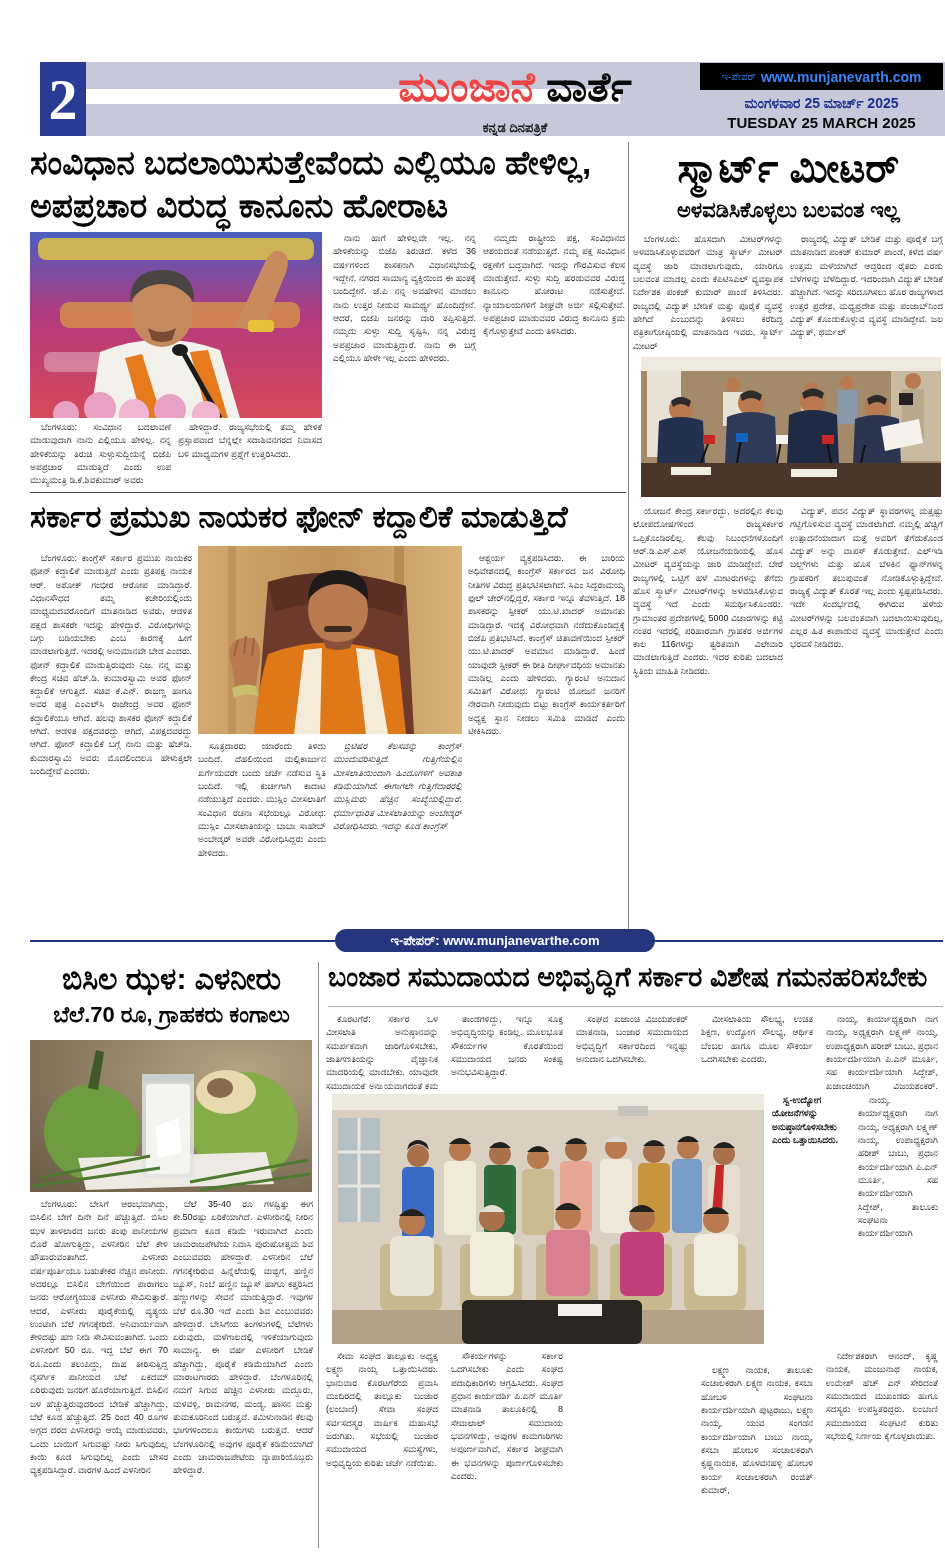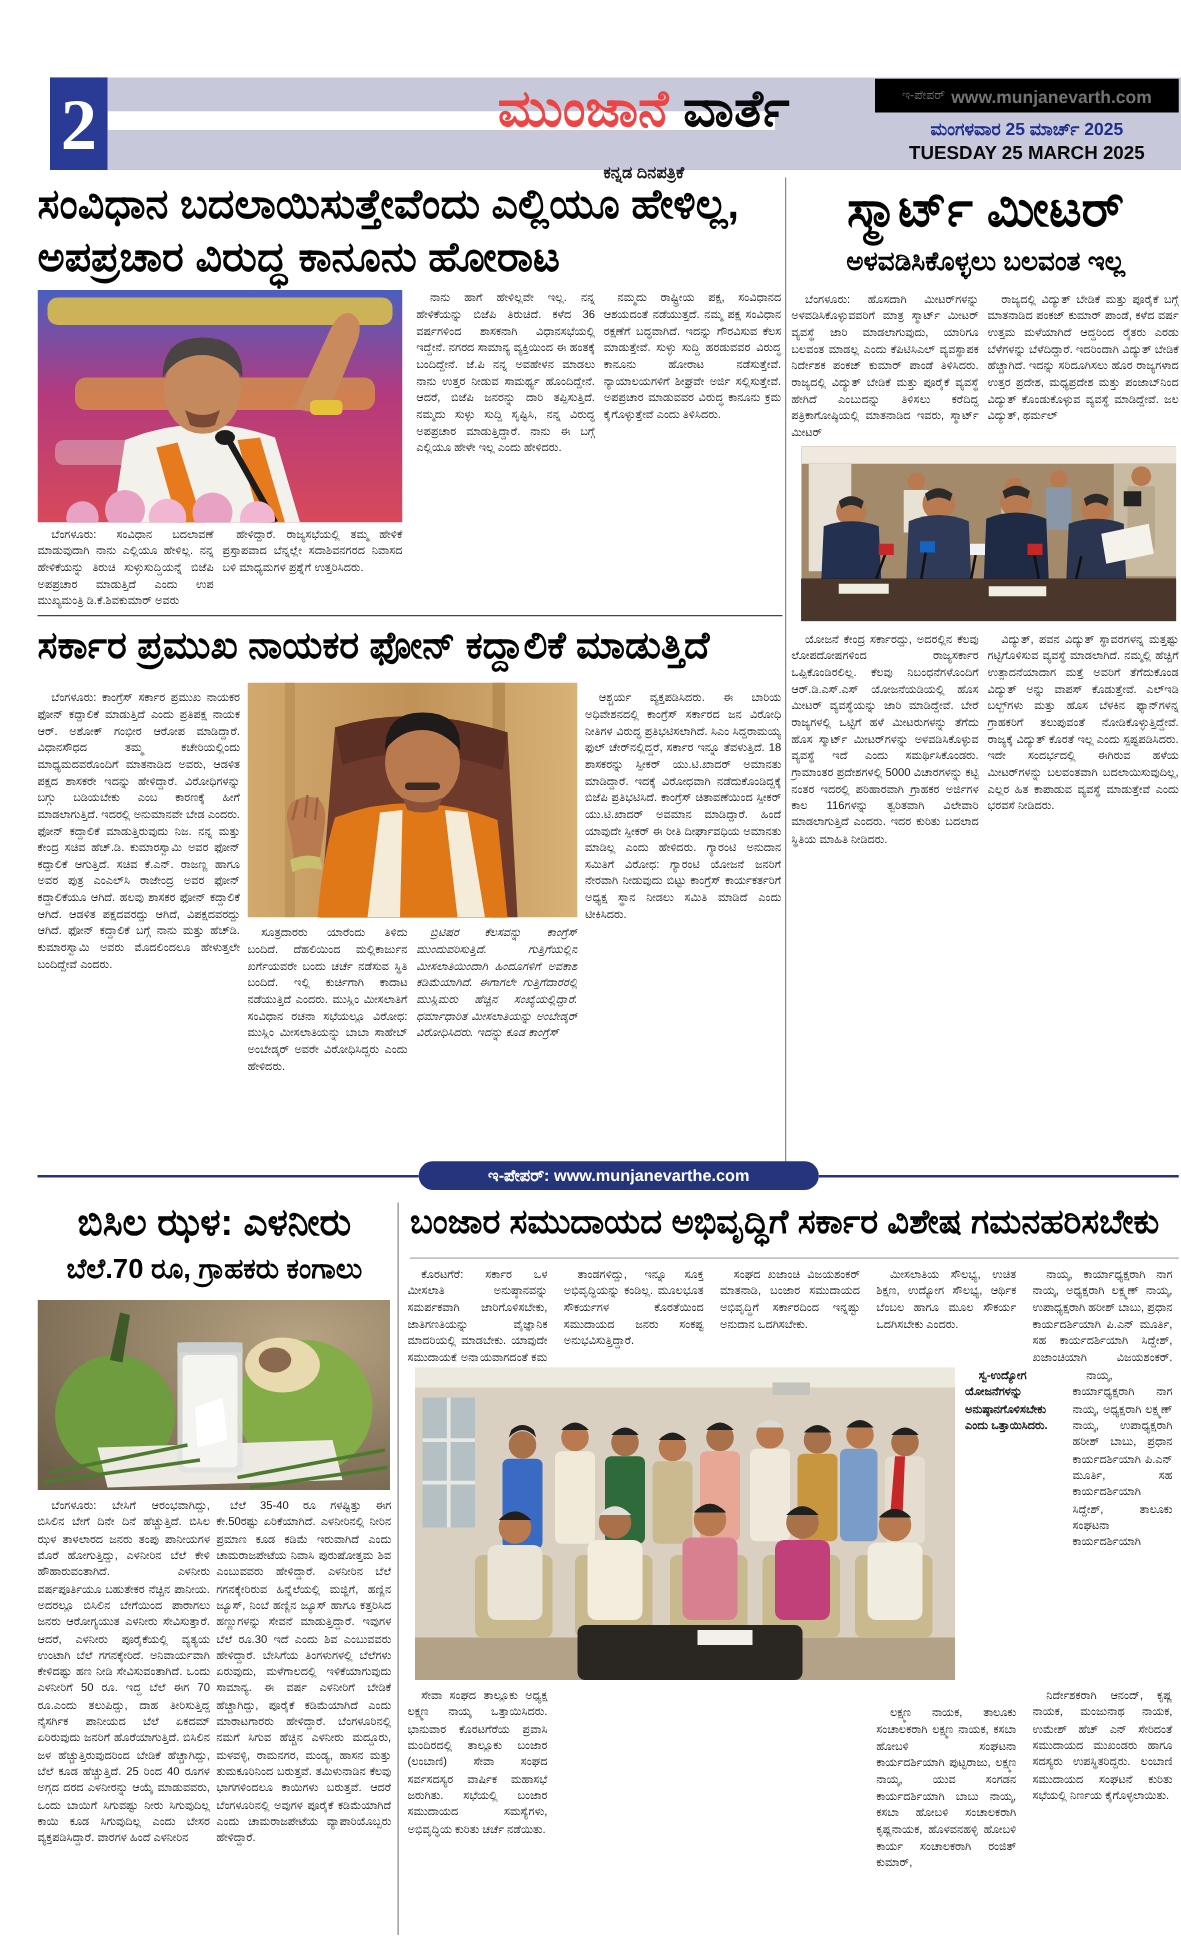--- a/index.html
+++ b/index.html
@@ -25,24 +25,24 @@
               font-family:'Liberation Serif',serif;font-weight:bold;font-size:58px;
               display:flex;align-items:center;justify-content:center;">
     <span>2</span>
   </div>
 
   <div class="abs center" style="left:320px;top:66px;width:390px;">
     <div style="font-size:41px;font-weight:bold;line-height:1.05;">
       <span style="color:#ef4444;">ಮುಂಜಾನೆ</span>
       <span style="color:#0a0a0a;">ವಾರ್ತೆ</span>
     </div>
-    <div style="font-size:13px;font-weight:bold;color:#1a1a1a;margin-top:21px;">ಕನ್ನಡ ದಿನಪತ್ರಿಕೆ</div>
-  </div>
-
-  <div class="abs" style="left:700px;top:63px;width:243px;height:27px;background:#000;color:#737373;
+    <div style="font-size:13px;font-weight:bold;color:#1a1a1a;margin-top:11px;">ಕನ್ನಡ ದಿನಪತ್ರಿಕೆ</div>
+  </div>
+
+  <div class="abs" style="left:700px;top:63px;width:243px;height:27px;background:#000;color:#3b82f6;
               display:flex;align-items:center;justify-content:center;gap:5px;">
     <span style="font-size:10px;">ಇ-ಪೇಪರ್</span>
     <span style="font-size:14px;font-weight:bold;">www.munjanevarth.com</span>
   </div>
   <div class="abs center" style="left:700px;top:95px;width:243px;font-size:14px;font-weight:bold;color:#1e2f8f;">ಮಂಗಳವಾರ 25 ಮಾರ್ಚ್ 2025</div>
   <div class="abs center" style="left:700px;top:114px;width:243px;font-size:15px;font-weight:bold;color:#0a0a0a;">TUESDAY 25 MARCH 2025</div>
 
   <div class="abs headline" style="left:30px;top:142px;width:596px;font-size:33px;line-height:1.3;">ಸಂವಿಧಾನ ಬದಲಾಯಿಸುತ್ತೇವೆಂದು ಎಲ್ಲಿಯೂ ಹೇಳಿಲ್ಲ, ಅಪಪ್ರಚಾರ ವಿರುದ್ಧ ಕಾನೂನು ಹೋರಾಟ</div>
 
   <div class="abs" style="left:30px;top:232px;width:292px;height:186px;">
@@ -321,16 +321,17 @@
       </g>
       <rect x="130" y="206" width="180" height="44" rx="6" fill="#2a2622"></rect>
       <rect x="226" y="210" width="44" height="12" fill="#f2f0e8"></rect>
     </svg>
   </div>
 
   <div class="abs body-col" style="left:772px;top:1094px;width:80px;height:250px;font-weight:bold;">ಸ್ವ-ಉದ್ಯೋಗ ಯೋಜನೆಗಳನ್ನು ಅನುಷ್ಠಾನಗೊಳಿಸಬೇಕು ಎಂದು ಒತ್ತಾಯಿಸಿದರು.</div>
   <div class="abs body-col" style="left:858px;top:1094px;width:80px;height:250px;">ನಾಯ್ಕ, ಕಾರ್ಯಾಧ್ಯಕ್ಷರಾಗಿ ನಾಗ ನಾಯ್ಕ, ಅಧ್ಯಕ್ಷರಾಗಿ ಲಕ್ಷ್ಮಣ್ ನಾಯ್ಕ, ಉಪಾಧ್ಯಕ್ಷರಾಗಿ ಹರೀಶ್ ಬಾಬು, ಪ್ರಧಾನ ಕಾರ್ಯದರ್ಶಿಯಾಗಿ ಪಿ.ಎನ್ ಮೂರ್ತಿ, ಸಹ ಕಾರ್ಯದರ್ಶಿಯಾಗಿ ಸಿದ್ದೇಶ್, ತಾಲೂಕು ಸಂಘಟನಾ ಕಾರ್ಯದರ್ಶಿಯಾಗಿ</div>
 
   <div class="abs body-col" style="left:326px;top:1350px;width:112px;height:198px;">ಸೇವಾ ಸಂಘದ ತಾಲ್ಲೂಕು ಅಧ್ಯಕ್ಷ ಲಕ್ಷ್ಮಣ ನಾಯ್ಕ ಒತ್ತಾಯಿಸಿದರು. ಭಾನುವಾರ ಕೊರಟಗೆರೆಯ ಪ್ರವಾಸಿ ಮಂದಿರದಲ್ಲಿ ತಾಲ್ಲೂಕು ಬಂಜಾರ (ಲಂಬಾಣಿ) ಸೇವಾ ಸಂಘದ ಸರ್ವಸದಸ್ಯರ ವಾರ್ಷಿಕ ಮಹಾಸಭೆ ಜರುಗಿತು. ಸಭೆಯಲ್ಲಿ ಬಂಜಾರ ಸಮುದಾಯದ ಸಮಸ್ಯೆಗಳು, ಅಭಿವೃದ್ಧಿಯ ಕುರಿತು ಚರ್ಚೆ ನಡೆಯಿತು.</div>
+  <div class="abs body-col" style="left:451px;top:1350px;width:112px;height:198px;">ಸೌಕರ್ಯಗಳನ್ನು ಸರ್ಕಾರ ಒದಗಿಸಬೇಕು ಎಂದು ಸಂಘದ ಪದಾಧಿಕಾರಿಗಳು ಆಗ್ರಹಿಸಿದರು. ಸಂಘದ ಪ್ರಧಾನ ಕಾರ್ಯದರ್ಶಿ ಪಿ.ಎನ್ ಮೂರ್ತಿ ಮಾತನಾಡಿ ತಾಲೂಕಿನಲ್ಲಿ 8 ಸೇವಾಲಾಲ್ ಸಮುದಾಯ ಭವನಗಳಿದ್ದು, ಅವುಗಳ ಕಾಮಗಾರಿಗಳು ಅಪೂರ್ಣವಾಗಿವೆ, ಸರ್ಕಾರ ಶೀಘ್ರವಾಗಿ ಈ ಭವನಗಳನ್ನು ಪೂರ್ಣಗೊಳಿಸಬೇಕು ಎಂದರು.</div>
   <div class="abs body-col" style="left:701px;top:1364px;width:112px;height:198px;">ಲಕ್ಷ್ಮಣ ನಾಯಕ, ತಾಲೂಕು ಸಂಚಾಲಕರಾಗಿ ಲಕ್ಷ್ಮಣ ನಾಯಕ, ಕಸಬಾ ಹೋಬಳಿ ಸಂಘಟನಾ ಕಾರ್ಯದರ್ಶಿಯಾಗಿ ಪುಟ್ಟರಾಜು, ಲಕ್ಷ್ಮಣ ನಾಯ್ಕ, ಯುವ ಸಂಗಡನ ಕಾರ್ಯದರ್ಶಿಯಾಗಿ ಬಾಬು ನಾಯ್ಕ, ಕಸಬಾ ಹೋಬಳಿ ಸಂಚಾಲಕರಾಗಿ ಕೃಷ್ಣನಾಯಕ, ಹೊಳವನಹಳ್ಳಿ ಹೋಬಳಿ ಕಾರ್ಯ ಸಂಚಾಲಕರಾಗಿ ರಂಜಿತ್ ಕುಮಾರ್,</div>
   <div class="abs body-col" style="left:826px;top:1350px;width:112px;height:198px;">ನಿರ್ದೇಶಕರಾಗಿ ಆನಂದ್, ಕೃಷ್ಣ ನಾಯಕ, ಮಂಜುನಾಥ ನಾಯಕ, ಉಮೇಶ್ ಹೆಚ್ ಎನ್ ಸೇರಿದಂತೆ ಸಮುದಾಯದ ಮುಖಂಡರು ಹಾಗೂ ಸದಸ್ಯರು ಉಪಸ್ಥಿತರಿದ್ದರು. ಲಂಬಾಣಿ ಸಮುದಾಯದ ಸಂಘಟನೆ ಕುರಿತು ಸಭೆಯಲ್ಲಿ ನಿರ್ಣಯ ಕೈಗೊಳ್ಳಲಾಯಿತು.</div>
 
 </div>
 
 </body></html>

